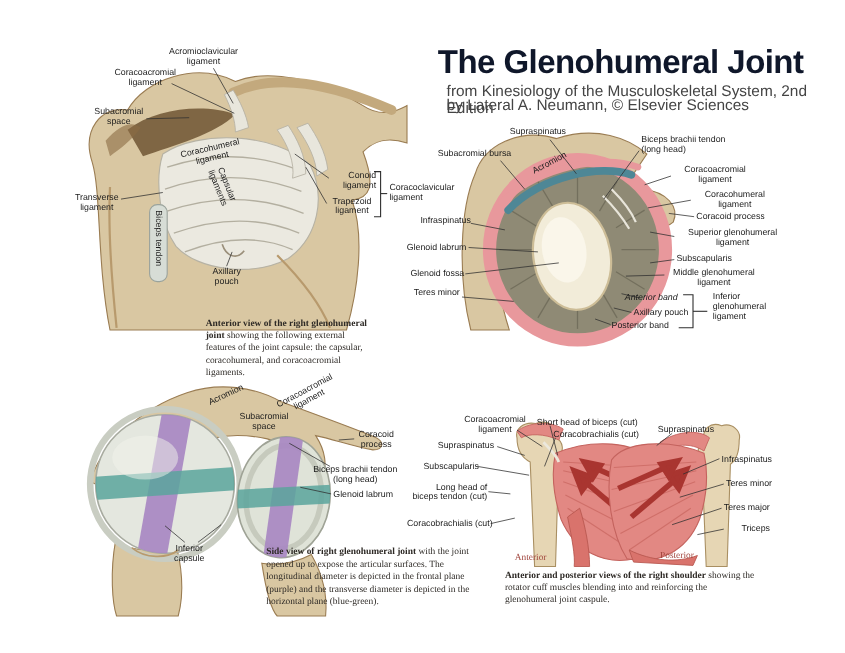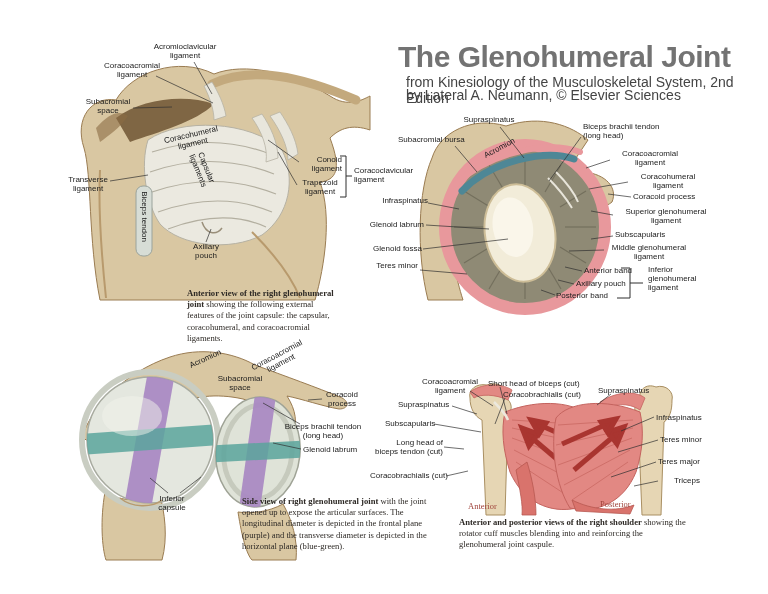--- a/index.html
+++ b/index.html
@@ -1,20 +1,20 @@
 <!DOCTYPE html>
 <html><head>
 <meta charset="utf-8">
 <style>
   html,body{margin:0;padding:0;background:#fff;}
   .canvas{position:relative;width:768px;height:594px;background:#ffffff;overflow:hidden;
           font-family:"Liberation Sans",sans-serif;}
   svg.art,svg.leaders{position:absolute;left:0;top:0;}
   .hdr-title{position:absolute;left:398px;top:40px;font-size:30px;font-weight:bold;
-             color:#737373;letter-spacing:-0.5px;}
+             color:#0f172a;letter-spacing:-0.5px;}
   .hdr-sub{position:absolute;left:406px;font-size:14px;color:#444;}
   .lbl{position:absolute;font-size:8px;line-height:1.15;color:#1b1b1b;white-space:pre-line;}
   .c{text-align:center;} .r{text-align:right;}
   .rot{transform-origin:center center;}
   .cap{position:absolute;font-family:Liberation Serif, serif;font-size:8.6px;line-height:1.3;
        color:#2e2a26;}
   .cap b{font-weight:bold;}
   .viewlbl{position:absolute;font-family:"Liberation Serif",serif;font-size:8.5px;color:#a0443c;}
 </style>
 </head>
@@ -279,21 +279,21 @@
   <div class="lbl c" style="left:610px;top:149px;width:80px;">Coracoacromial
 ligament</div>
   <div class="lbl c" style="left:628px;top:172px;width:80px;">Coracohumeral
 ligament</div>
   <div class="lbl" style="left:633px;top:192px;width:76px;">Coracoid process</div>
   <div class="lbl c" style="left:612px;top:207px;width:108px;">Superior glenohumeral
 ligament</div>
   <div class="lbl" style="left:615px;top:230px;width:64px;">Subscapularis</div>
   <div class="lbl c" style="left:603px;top:243px;width:92px;">Middle glenohumeral
 ligament</div>
-  <div class="lbl" style="left:584px;top:266px;width:58px;">Anterior band</div>
+  <div class="lbl" style="left:568px;top:266px;width:58px;font-style:italic;">Anterior band</div>
   <div class="lbl" style="left:576px;top:279px;width:58px;">Axillary pouch</div>
   <div class="lbl" style="left:556px;top:291px;width:60px;">Posterior band</div>
   <div class="lbl" style="left:648px;top:265px;width:62px;">Inferior
 glenohumeral
 ligament</div>
   <div class="lbl r" style="left:378px;top:196px;width:50px;">Infraspinatus</div>
   <div class="lbl r" style="left:364px;top:220px;width:60px;">Glenoid labrum</div>
   <div class="lbl r" style="left:366px;top:244px;width:56px;">Glenoid fossa</div>
   <div class="lbl r" style="left:370px;top:261px;width:48px;">Teres minor</div>
 

